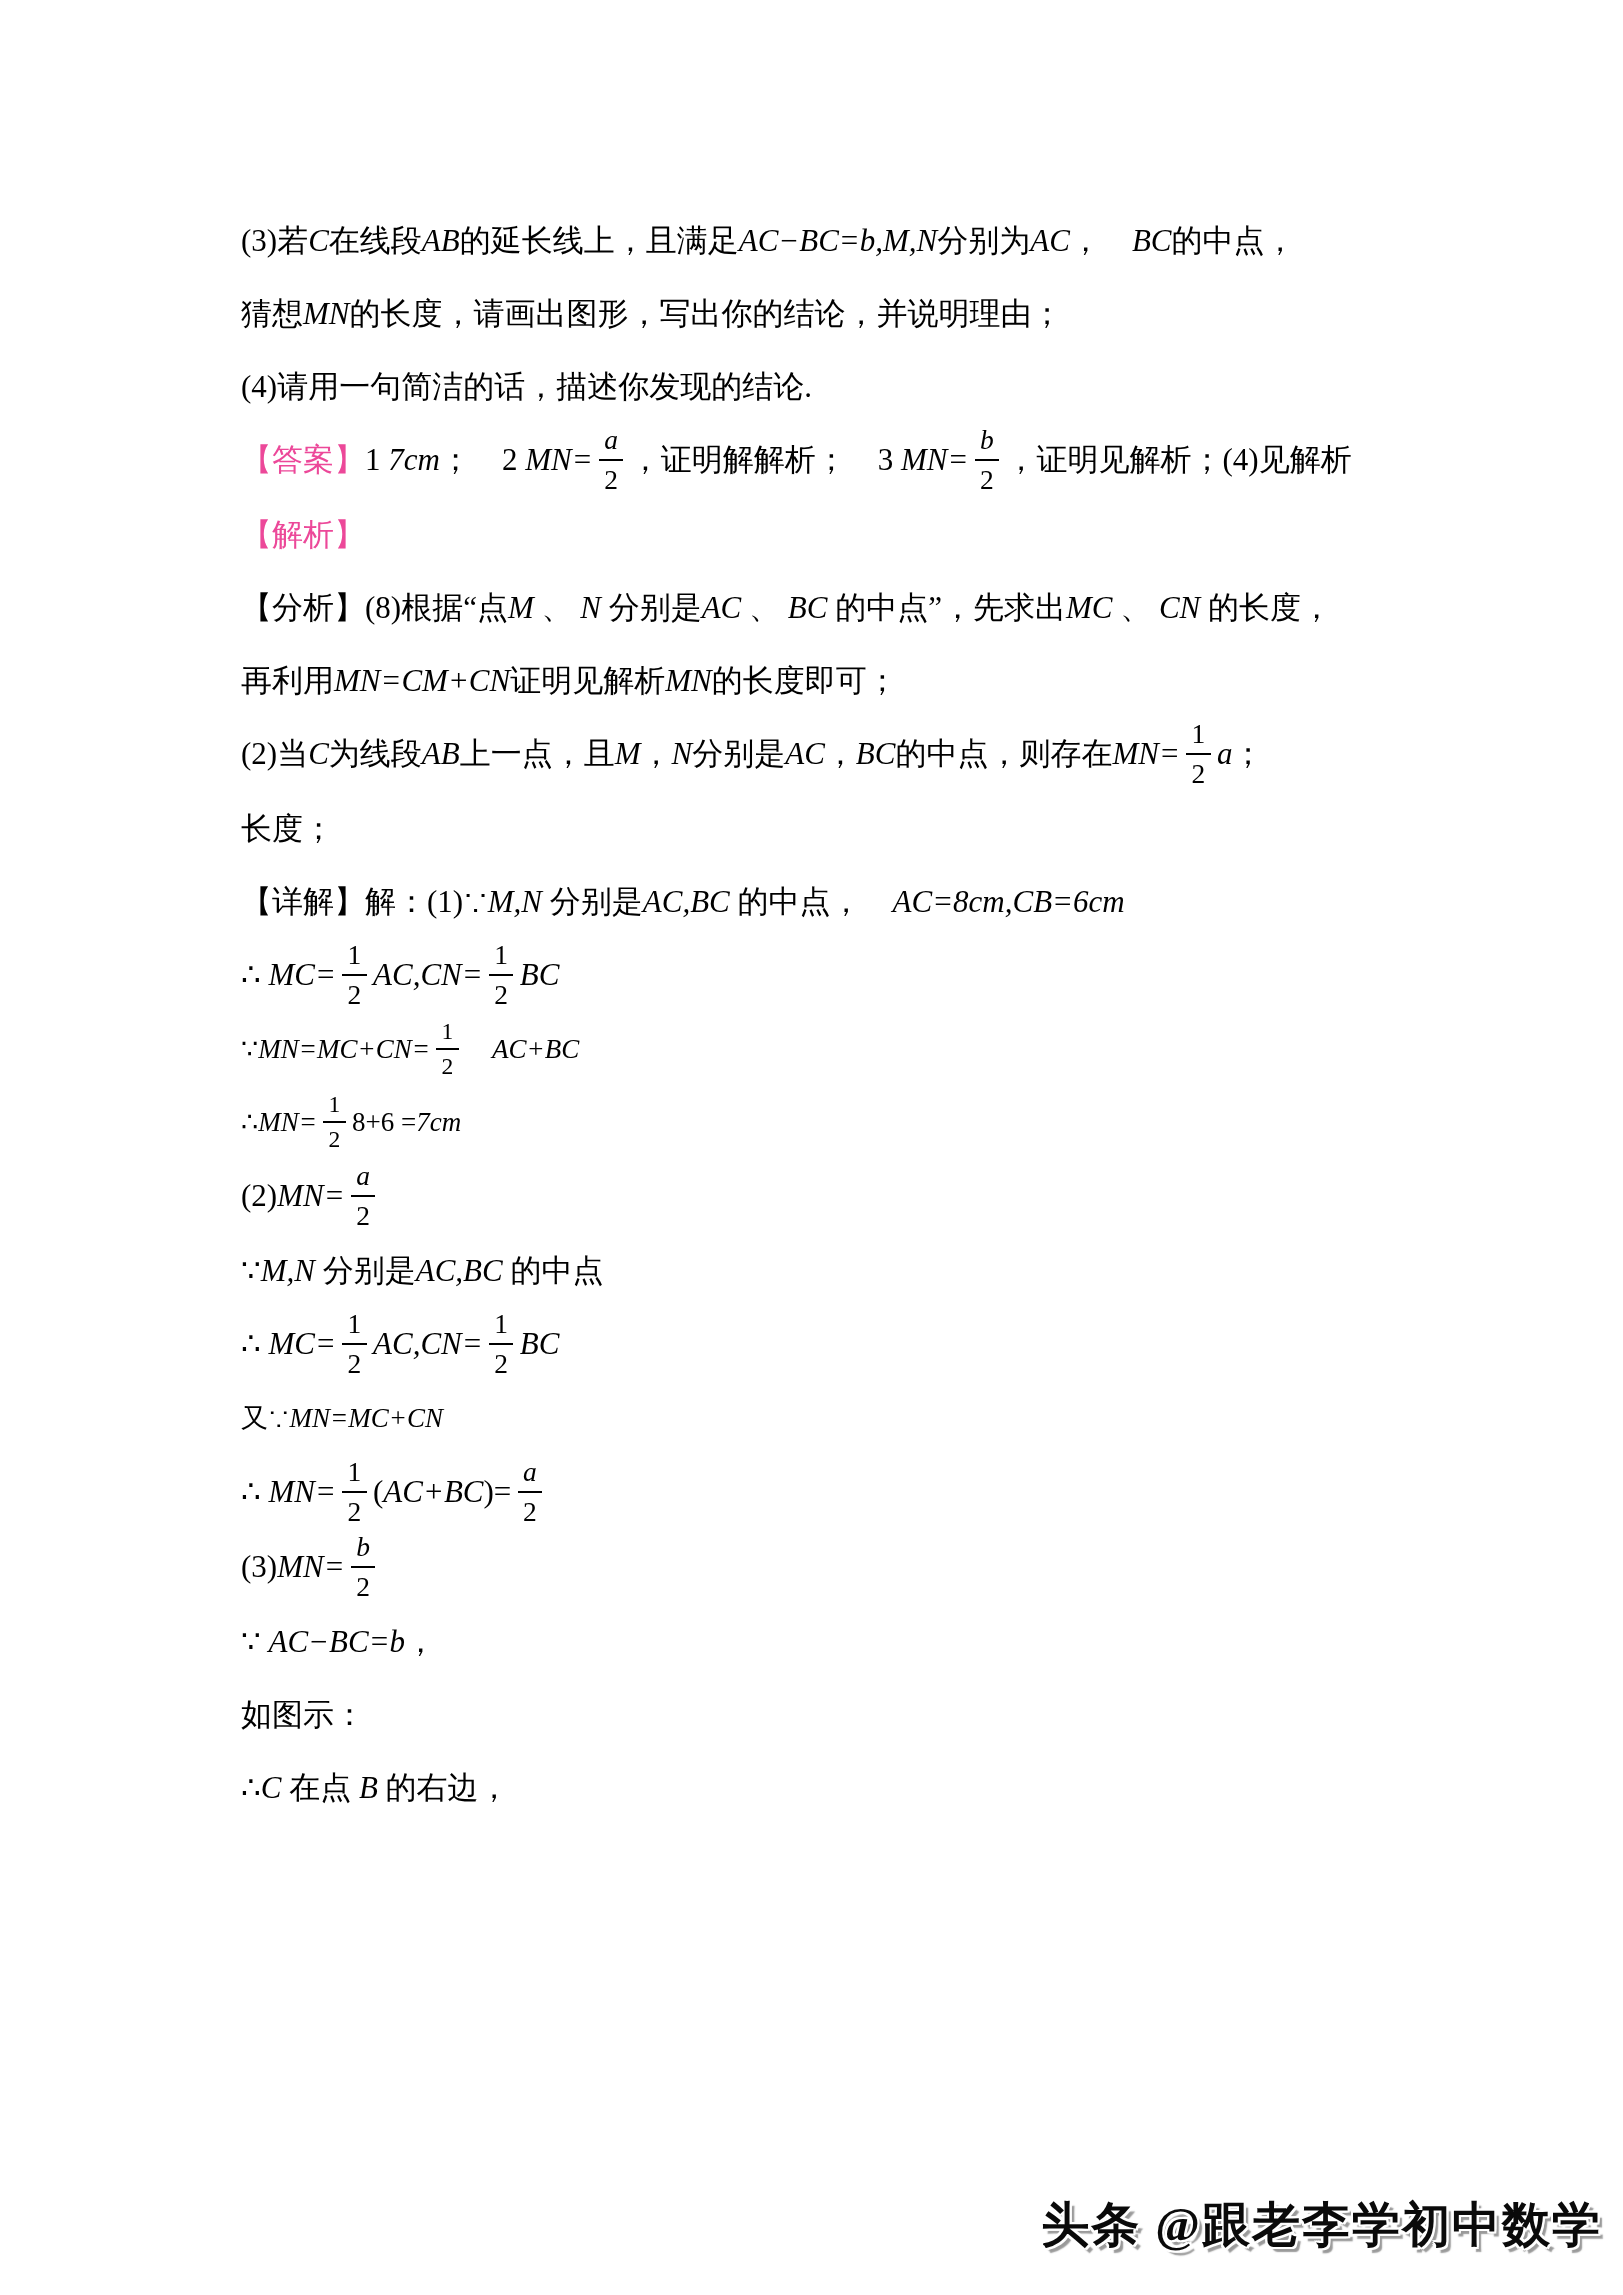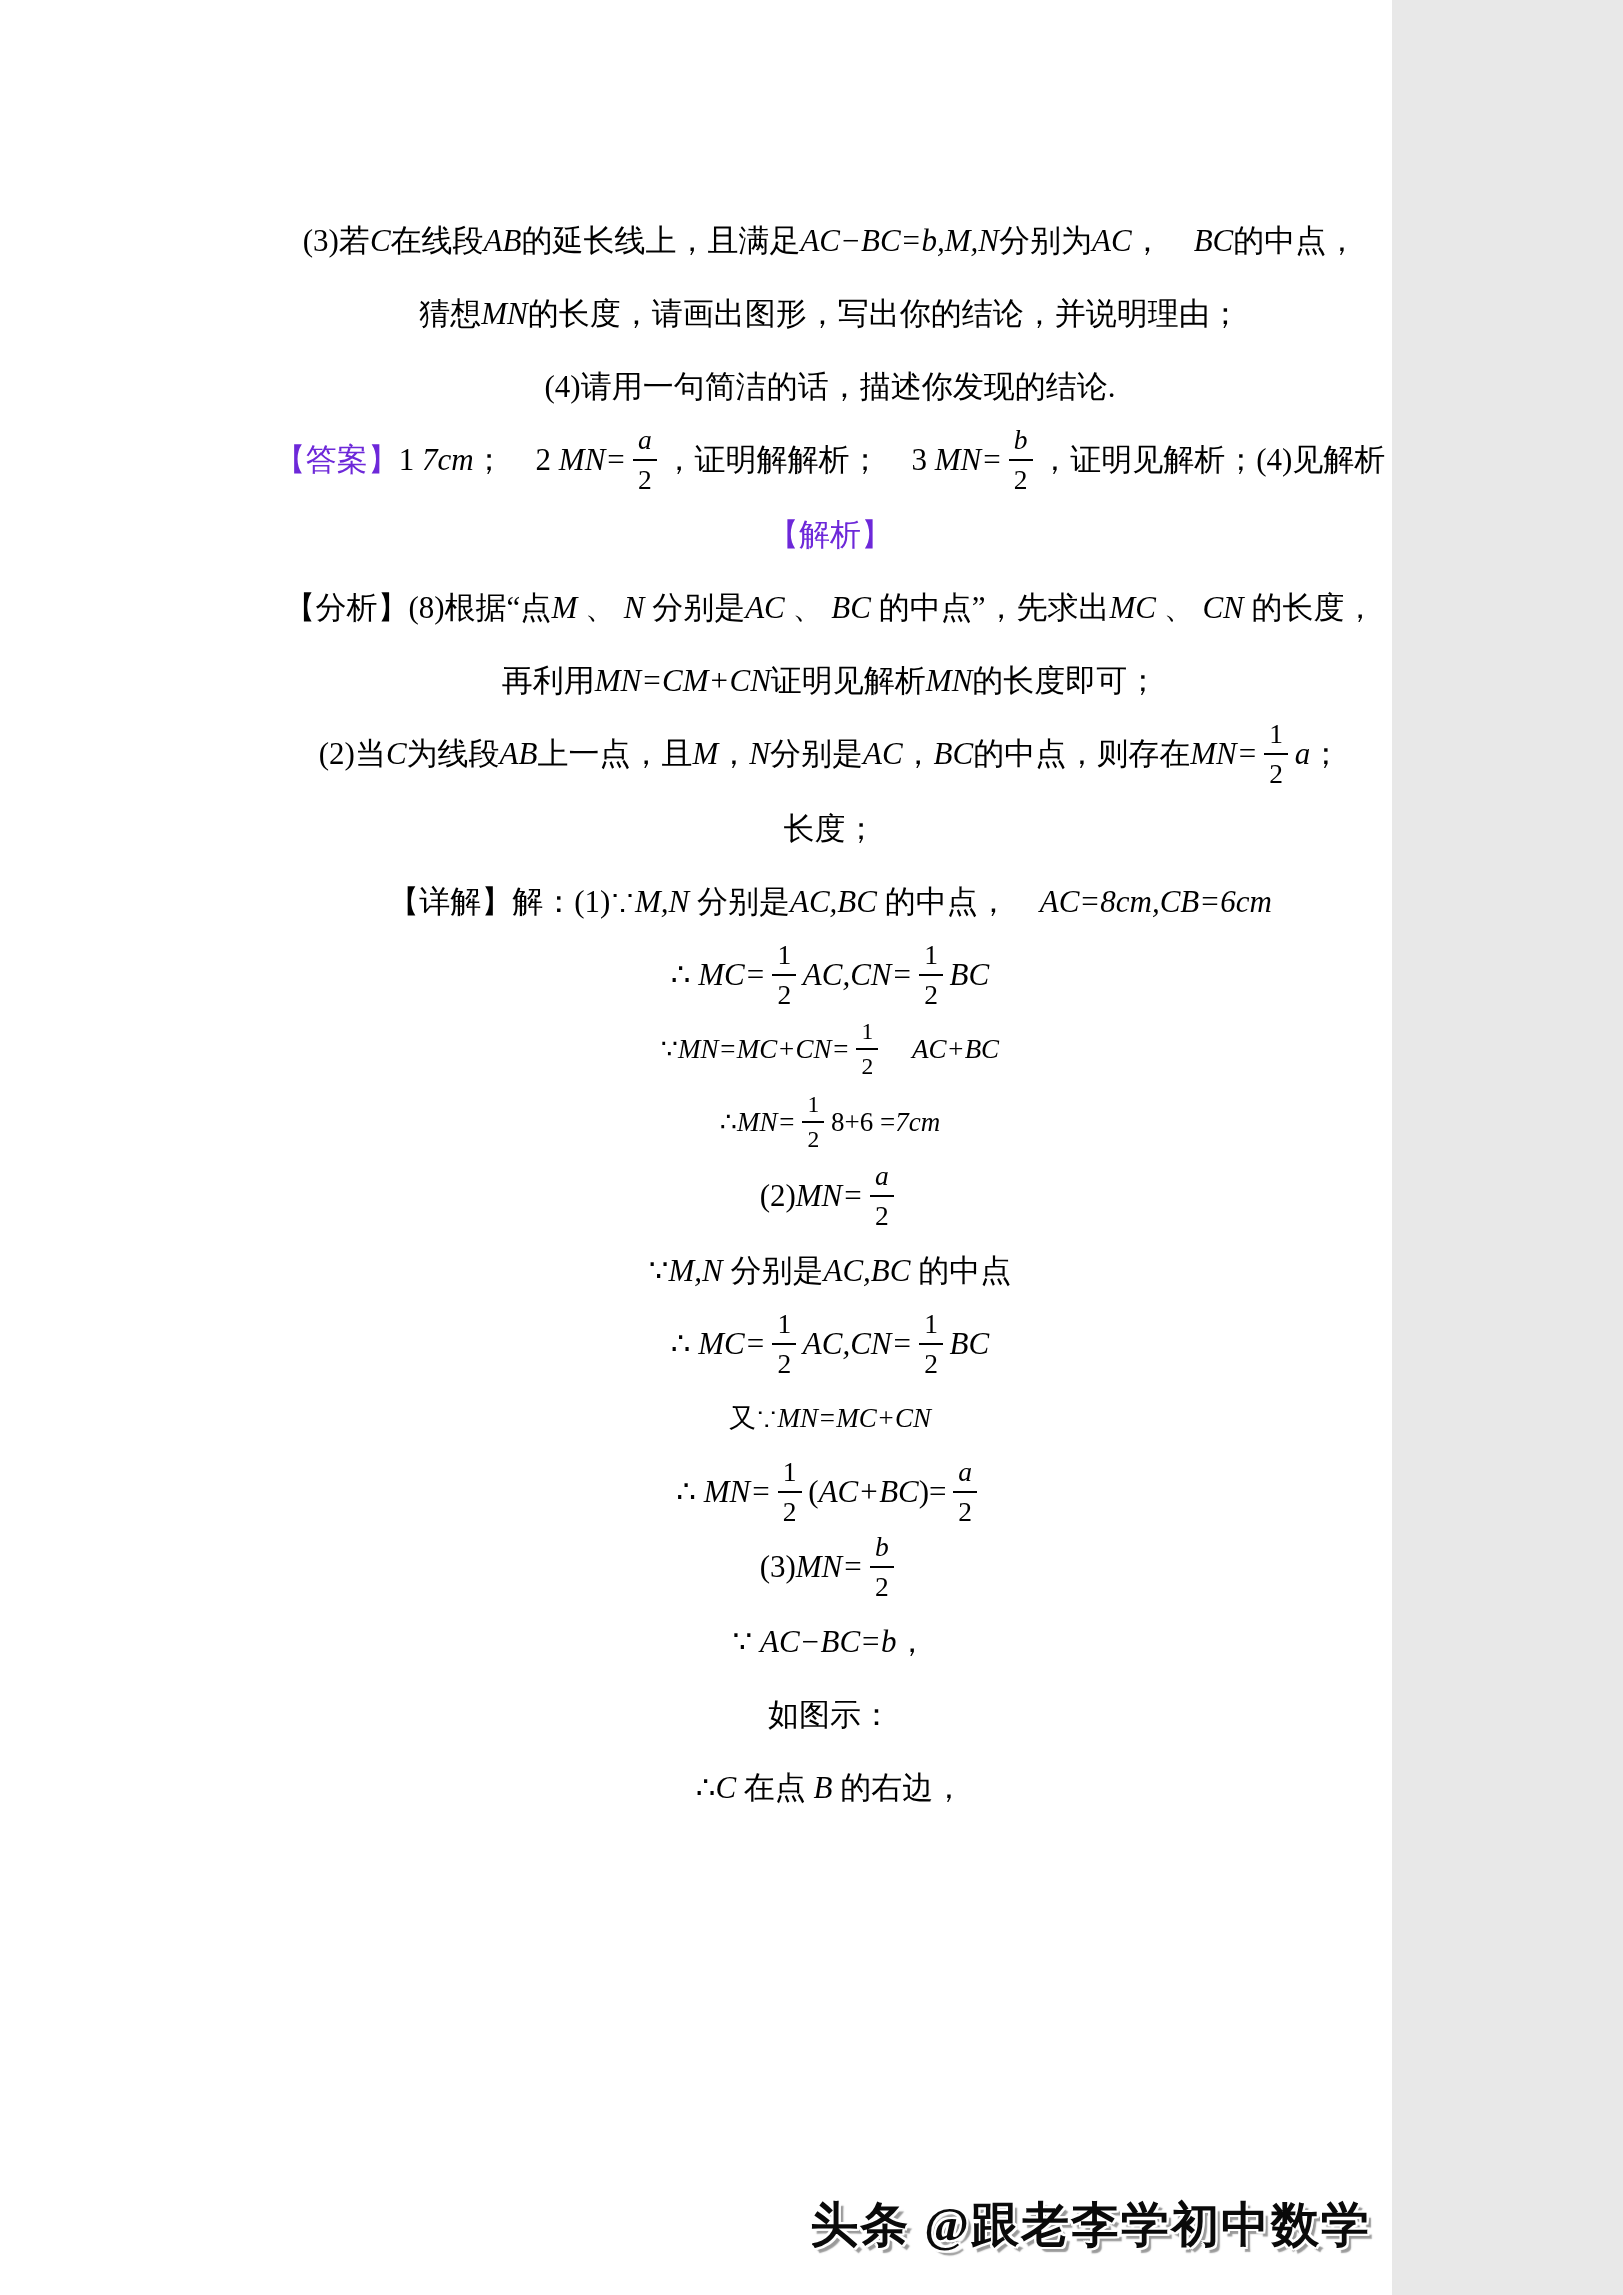--- a/index.html
+++ b/index.html
@@ -1,39 +1,38 @@
 <!DOCTYPE html>
 <html style="font-size:10.5px"><head>
 <meta charset="utf-8">
 <style>
   html,body{margin:0;padding:0;background:#e8e8e8;}
   .page{
     position:relative;
-    width:1392px;
+    width:1623px;
     height:2295px;
     background:#ffffff;
     overflow:hidden;
     font-family:"Liberation Serif","DejaVu Serif",serif;
     color:#000;
-    text-align:center;
   }
   .content{
     position:absolute;
     left:241px;
     top:204px;
     width:1178px;
   }
   .line{
     font-size:31px;
     line-height:73px;
     white-space:nowrap;
     color:#000;
   }
   .line.small{font-size:27px;}
-  .blue{color:#6d28d9;margin-top:12px;}
+  .blue{color:#ec4899;margin-top:12px;}
   .math{font-style:italic;}
   .frac{
     display:inline-flex;
     flex-direction:column;
     align-items:center;
     vertical-align:middle;
     margin:0 6.5px;
     line-height:1;
     position:relative;
     top:-2.6px;

